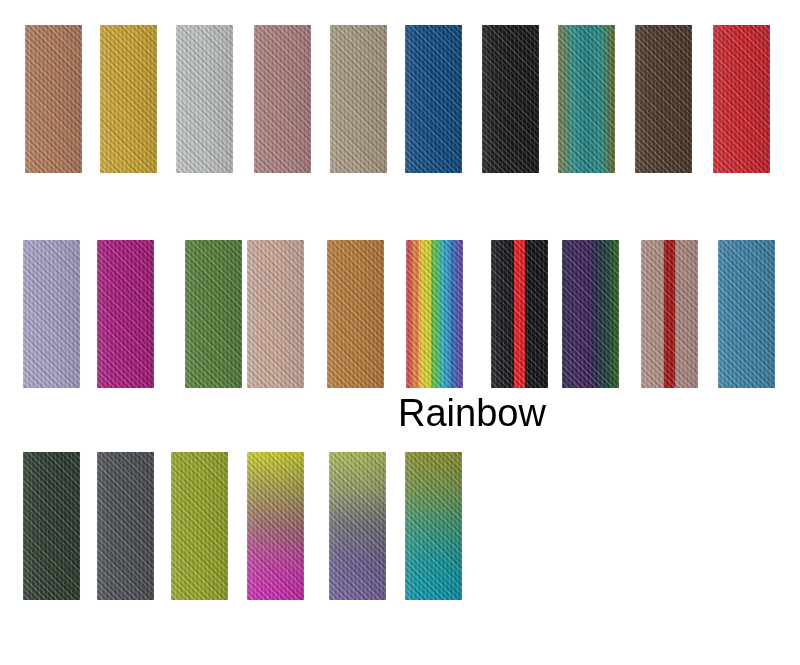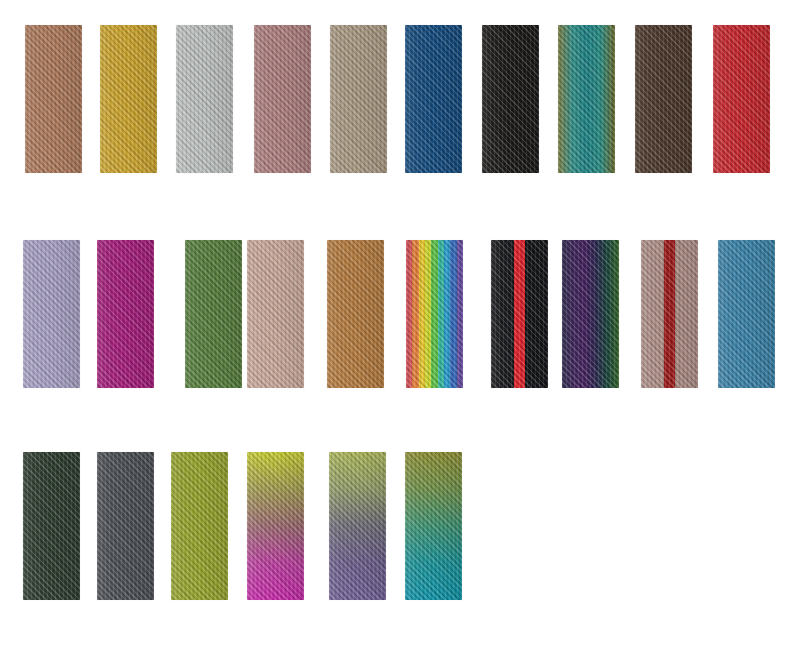--- a/index.html
+++ b/index.html
@@ -228,14 +228,15 @@
         <div class="weave"></div>
         <div class="sheen"></div>
       </div>
       <div class="swatch" style="left: 405px; width: 57px; height: 148px;">
         <div class="fill" style="background: linear-gradient(rgb(138, 140, 51), rgb(111, 143, 74), rgb(62, 145, 114), rgb(27, 143, 148), rgb(15, 143, 163));"></div>
         <div class="weave"></div>
         <div class="sheen"></div>
       </div>
     </div>
 
+  <div id="rainbow-caption" style="left: 398px; top: 392px; font-size: 38px; color: rgb(0, 0, 0);">Rainbow</div>
 
 </div>
 
 </body></html>

